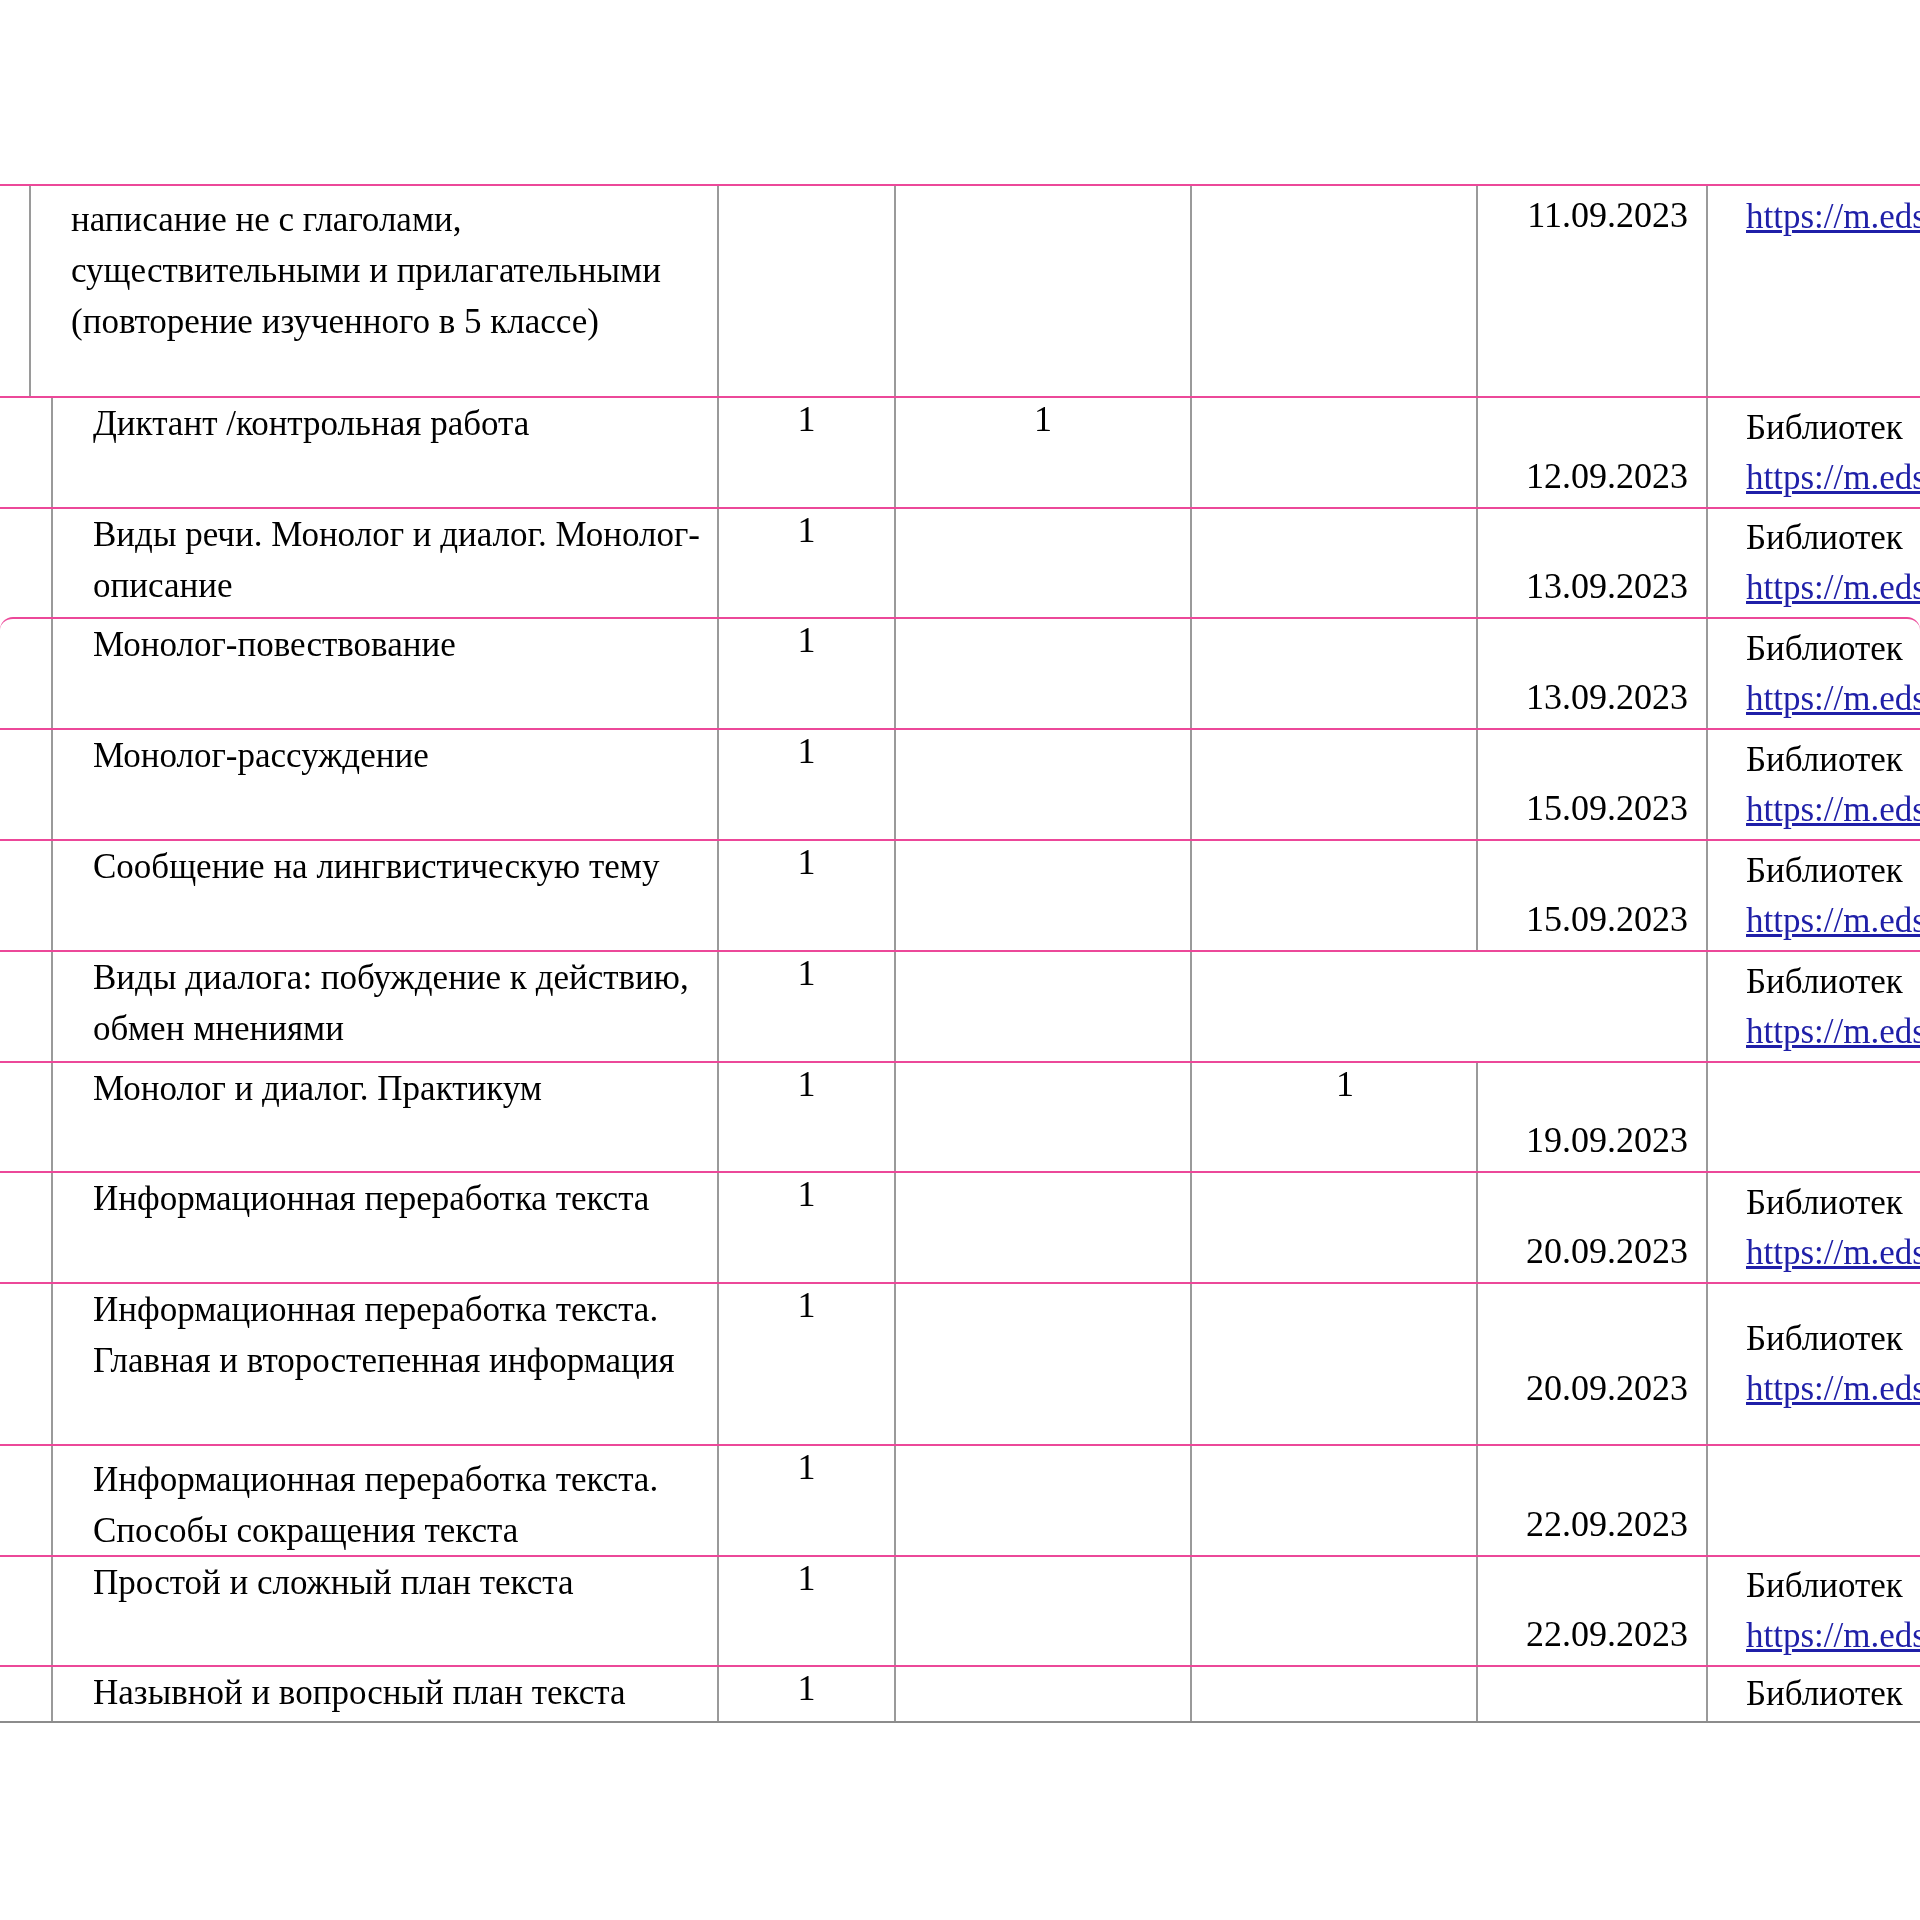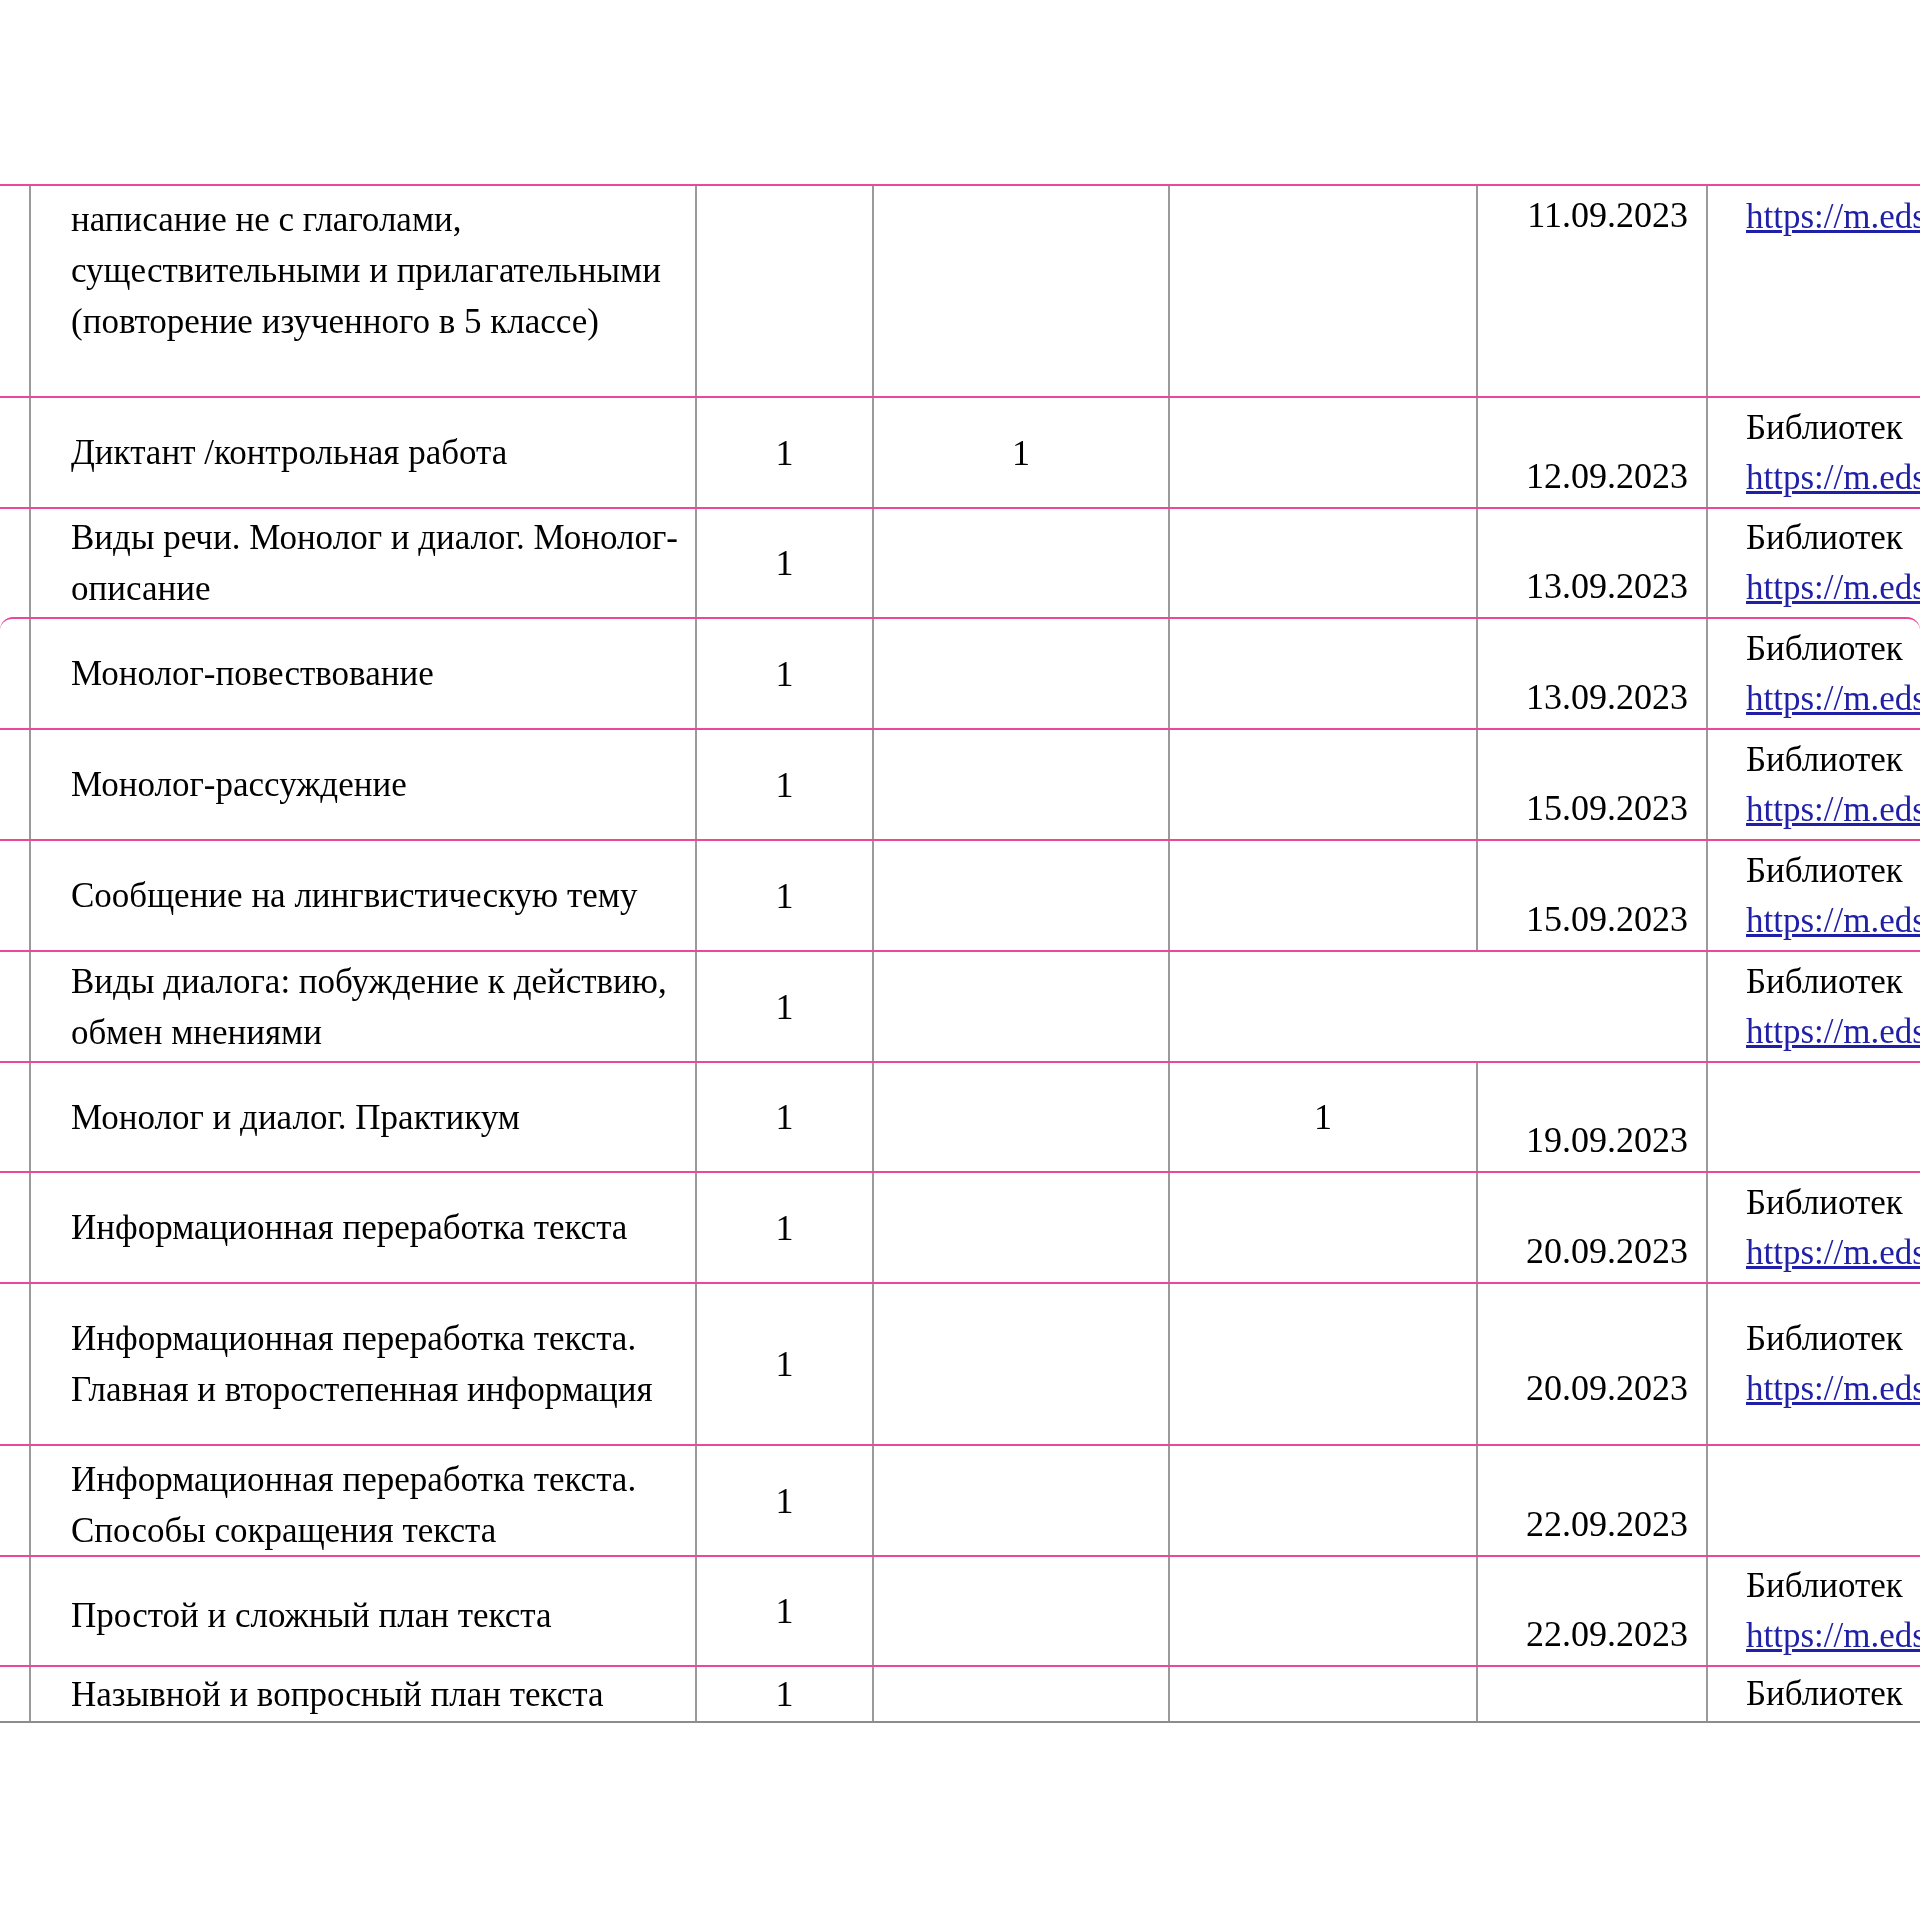--- a/index.html
+++ b/index.html
@@ -9,21 +9,21 @@
   .row { position:absolute; left:0; width:1920px; border-top:2px solid #ec4899; box-sizing:border-box; }
   .row.last { border-bottom:2px solid #8c8c8c; }
   .cell { position:absolute; top:0; bottom:0; box-sizing:border-box; border-left:2px solid #9a9a9a; }
   .c0 { left:-2px; width:31px; border-left:none; }
   .c1 { left:29px; width:666px; padding:8px 0 0 40px; font-size:35px; line-height:51px; }
   .c2 { left:695px; width:177px; text-align:center; font-size:36px; }
   .c3 { left:872px; width:296px; text-align:center; font-size:36px; }
   .c4 { left:1168px; width:308px; text-align:center; font-size:36px; }
   .c5 { left:1476px; width:230px; text-align:right; padding-right:18px; font-size:36px; }
   .c6 { left:1706px; width:260px; padding-left:38px; font-size:35px; line-height:50px; white-space:nowrap; overflow:hidden; }
-  .vmid { display:flex; align-items:center; }
+  .vmid { display:flex; align-items:flex-start;margin-left:22px; }
   .vmid.center { justify-content:center; }
   .topic { display:block; }
   .date { position:absolute; right:18px; bottom:10px; }
   .date.top { top:8px; bottom:auto; }
   .res-wrap { position:absolute; left:38px; top:0; bottom:0; display:flex; flex-direction:column; justify-content:center; }
   .res-wrap.top { justify-content:flex-start; padding-top:6px; }
   .lib { display:block; }
   a.link { color:#1f1fa8; text-decoration:underline; display:block; }
 </style>
 </head>
@@ -221,21 +221,21 @@
     <div class="cell c3 vmid center"></div>
     <div class="cell c4 vmid center"></div>
     <div class="cell c5">
         <span class="date">22.09.2023</span>
       </div>
     <div class="cell c6"></div>
   </div>
 
   <div class="row" style="top:1371px;height:110px;">
     <div class="cell c0"></div>
-    <div class="cell c1 vmid" style="padding-top:8px">
+    <div class="cell c1 vmid" style="padding-top:0">
         <span class="topic">Простой и сложный план текста</span>
       </div>
     <div class="cell c2 vmid center">1</div>
     <div class="cell c3 vmid center"></div>
     <div class="cell c4 vmid center"></div>
     <div class="cell c5">
         <span class="date">22.09.2023</span>
       </div>
     <div class="cell c6">
       <div class="res-wrap">

